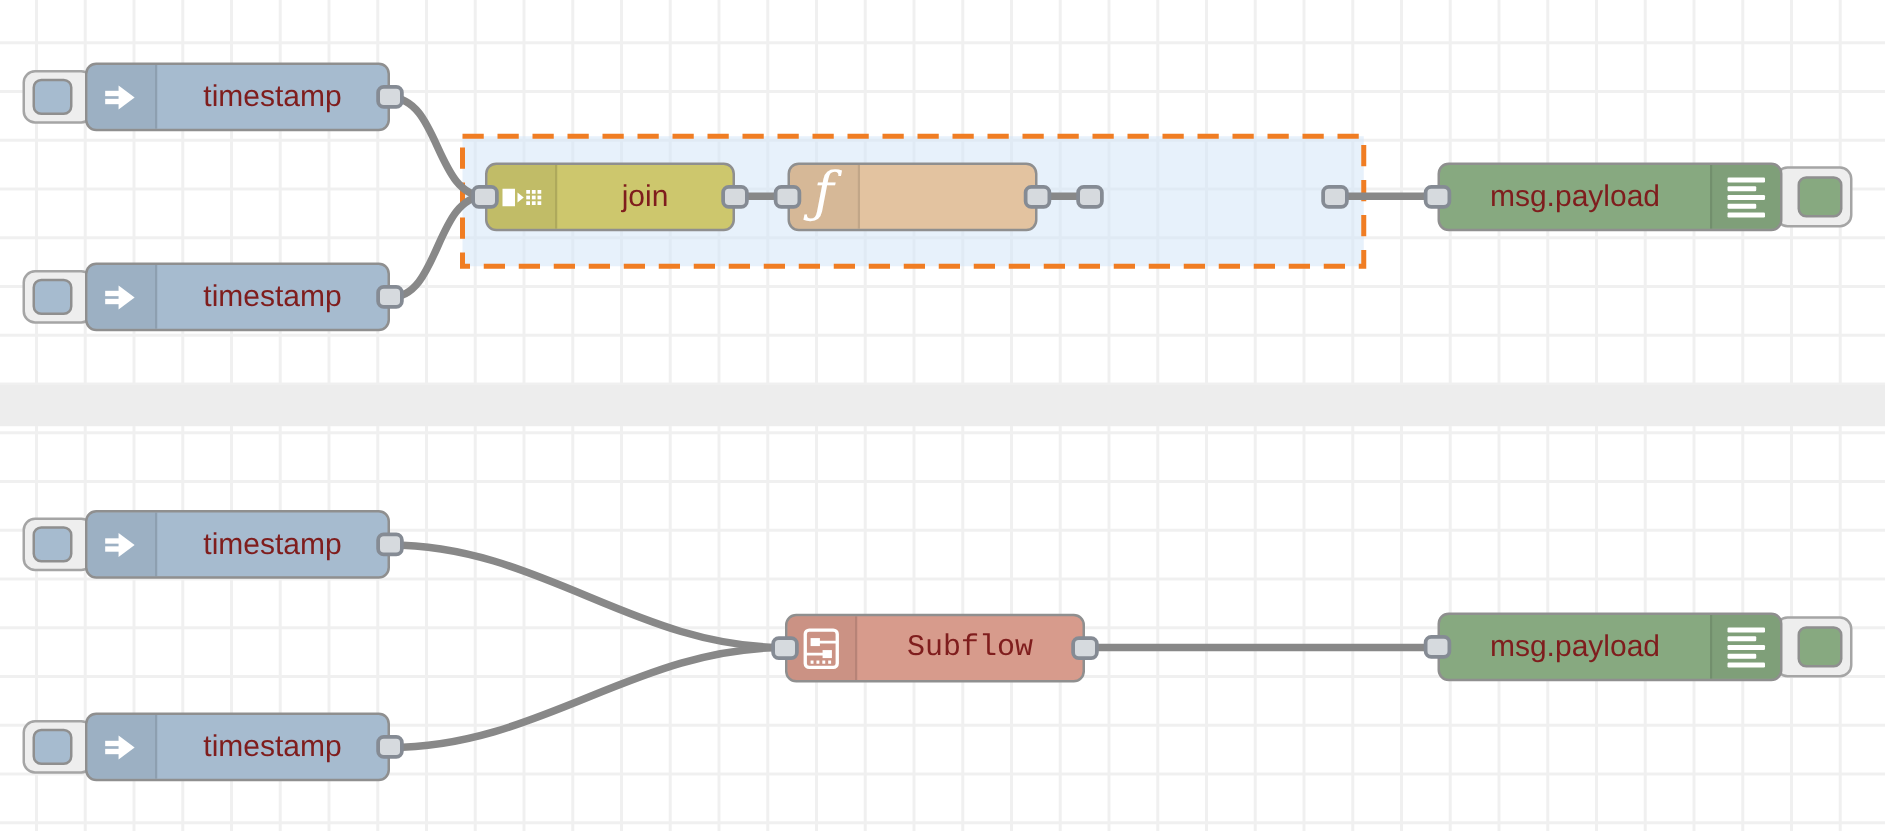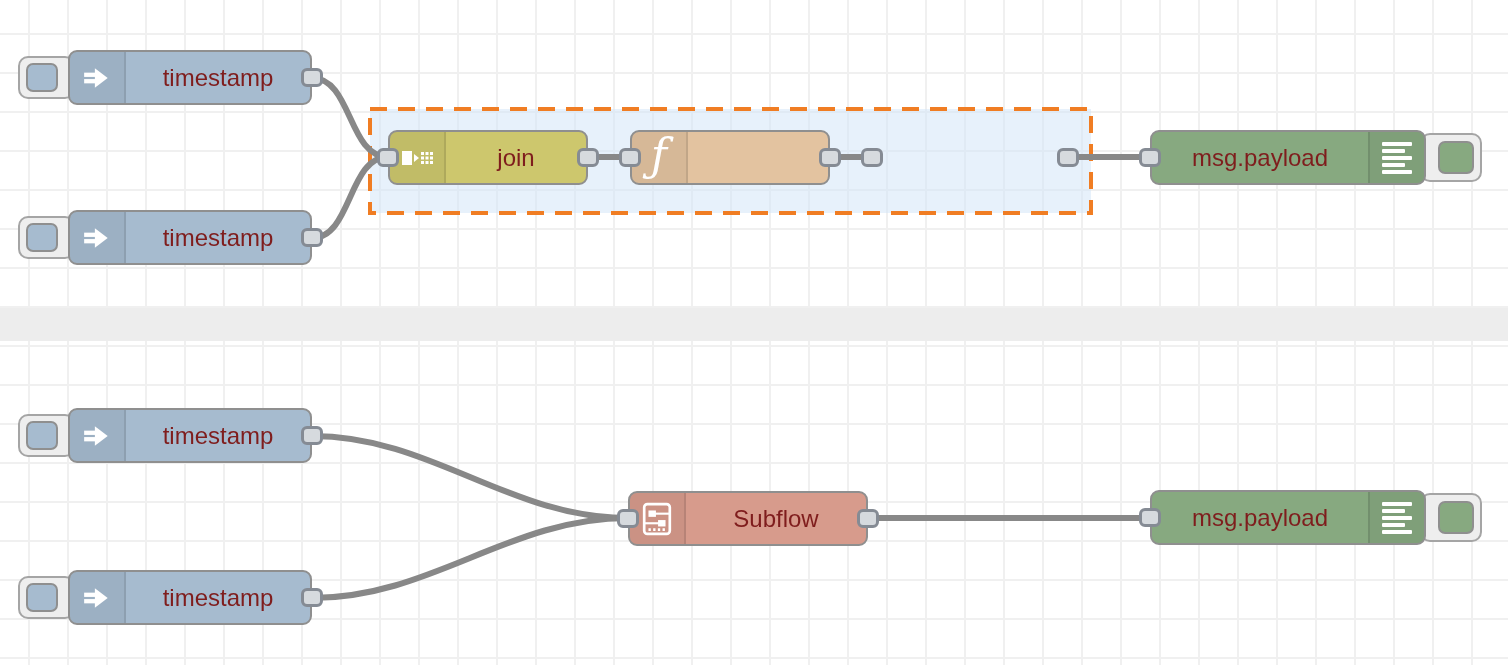--- a/index.html
+++ b/index.html
@@ -28,21 +28,21 @@
 
   .node {
     position: absolute; height: 55px;
     border: 2px solid #8f8f8f; border-radius: 9px;
     display: flex; align-items: stretch;
   }
   .node.inject   { background: #a6bbcf; }
   .node.splitjoin{ background: #cdc76d; }
   .node.function { background: #e3c3a0; }
   .node.debug    { background: #87a980; }
-  .node.subflow  { background: #d79b8c; }
+  .node.subflow  { background: #d79b8c; font-family: Liberation Mono, monospace; }
 
   .icon-region {
     width: 56px; flex: 0 0 56px;
     display: flex; align-items: center; justify-content: center;
     background: rgba(0,0,0,0.055);
   }
   .icon-region.left  { border-right: 2px solid rgba(0,0,0,0.10); border-radius: 7px 0 0 7px; }
   .icon-region.right { border-left: 2px solid rgba(0,0,0,0.10); border-radius: 0 7px 7px 0; }
 
   .node-label {

